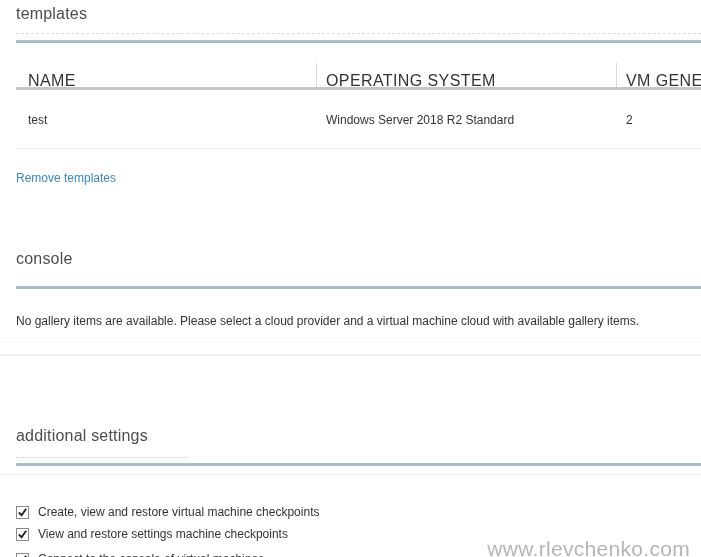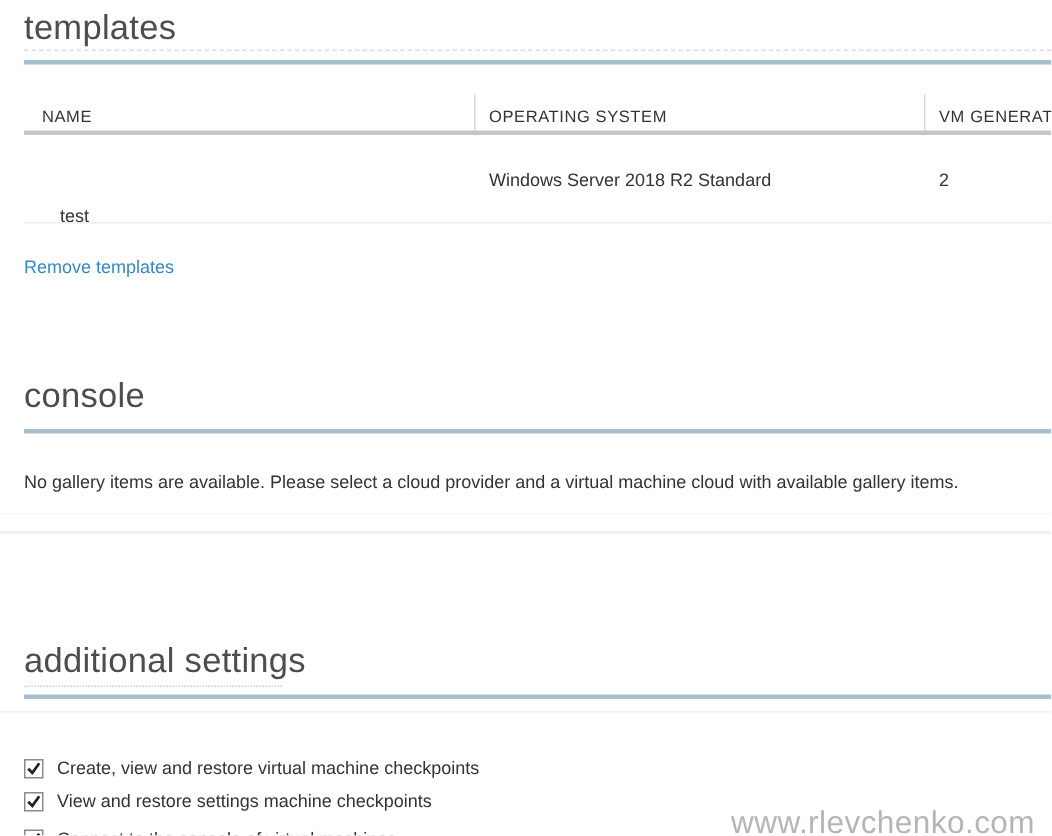--- a/index.html
+++ b/index.html
@@ -7,35 +7,35 @@
   body { font-family:"Liberation Sans","DejaVu Sans",sans-serif; }
 
   .page {
     position:relative; width:701px; height:557px;
     background:#fff; overflow:hidden;
   }
 
   
   .section-title {
     position:absolute; left:16px;
-    font-size:23px; font-weight:300; color:#4d4d4d;
+    font-size:16px; font-weight:300; color:#4d4d4d;
     letter-spacing:0.2px;
   }
 
   
   .accent-line { position:absolute; left:16px; right:0; height:3px; background:#a7bfcc; }
   .dashed-line { position:absolute; left:16px; right:0; border-top:1px dashed #dcdcdc; }
   .dotted-short { position:absolute; left:16px; width:172px; border-top:1px dotted #cfcfcf; }
   .faint-line { position:absolute; left:0; right:0; height:2px; background:#f1f1f1; }
   .faint-line2 { position:absolute; left:0; right:0; height:1px; background:#eef2f5; }
 
   
   .tbl-header-label {
     position:absolute; top:72px;
-    font-size:11px; color:#333; letter-spacing:0.4px; white-space:nowrap;
+    font-size:16px; color:#333; letter-spacing:0.4px; white-space:nowrap;
   }
   .col-sep { position:absolute; top:63px; height:27px; width:1px; background:#d9d9d9; }
   .tbl-header-underline { position:absolute; top:87px; left:16px; right:0; height:3px; background:#c6c6c6; }
   .tbl-cell {
     position:absolute; top:113px;
     font-size:12px; color:#333; white-space:nowrap;
   }
   .tbl-row-bottom { position:absolute; top:148px; left:16px; right:0; height:1px; background:#ededed; }
 
   .link {
@@ -74,21 +74,21 @@
 
   <div>
     <div class="tbl-header-label" style="left:28px;">NAME</div>
     <div class="tbl-header-label" style="left:326px;">OPERATING SYSTEM</div>
     <div class="tbl-header-label" style="left:626px;">VM GENERATION</div>
     <div class="col-sep" style="left:316px;"></div>
     <div class="col-sep" style="left:616px;"></div>
     <div class="tbl-header-underline"></div>
 
     <div>
-      <div class="tbl-cell" style="left:40px;margin-top:24px;">test</div>
+      <div class="tbl-cell" style="left:28px;">test</div>
       <div class="tbl-cell" style="left:326px;">Windows Server 2018 R2 Standard</div>
       <div class="tbl-cell" style="left:626px;">2</div>
     </div>
     <div class="tbl-row-bottom"></div>
   </div>
 
   <a class="link">Remove templates</a>
 
   <div class="section-title" style="top:250px;">console</div>
   <div class="accent-line" style="top:286px;"></div>

